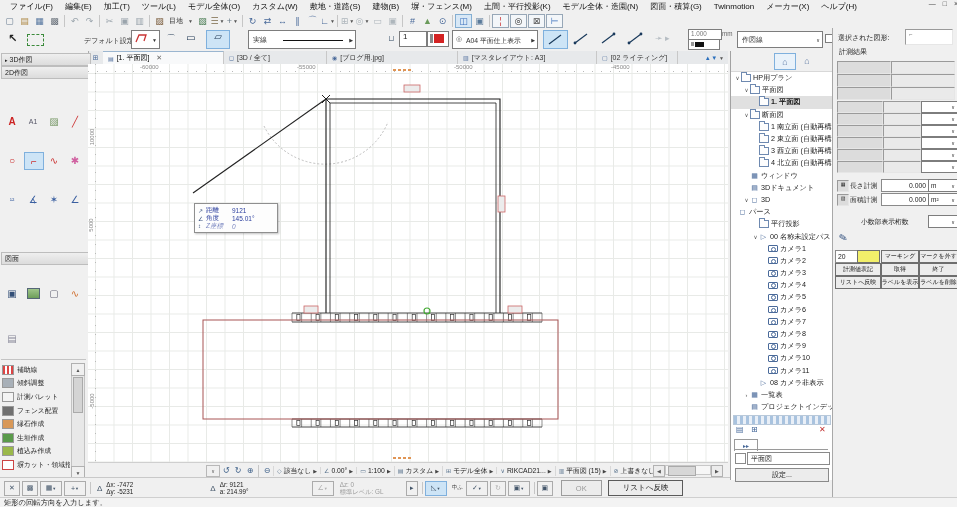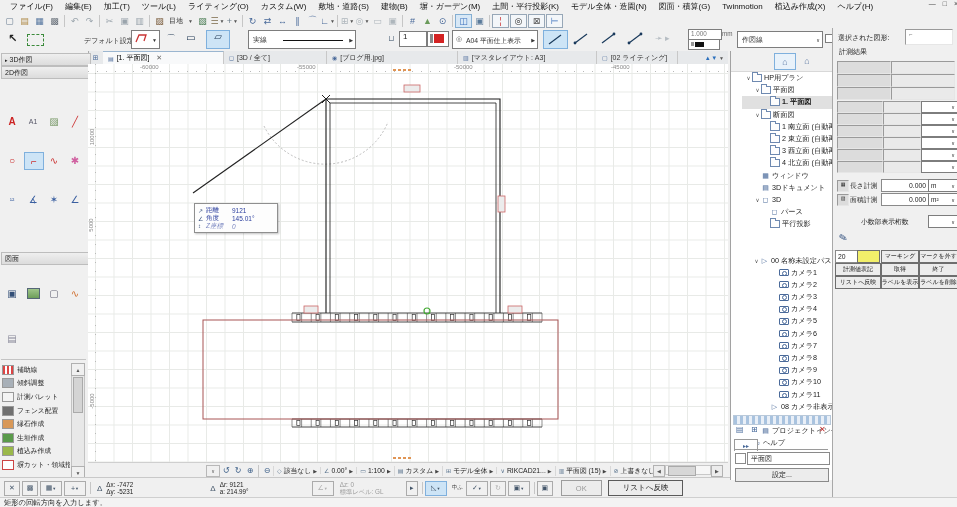--- a/index.html
+++ b/index.html
@@ -79,21 +79,21 @@
   .snaptxt{font-size:5.5px;line-height:5.5px;color:#333;margin:0 3px;white-space:pre-line;}
   .okbtn{height:14px;padding:0 14px;background:#ececec;border:1px solid #9c9c9c;font-size:7.5px;display:flex;align-items:center;margin-left:6px;color:#999;}
   .okbtn.en{color:#111;border:1px solid #5a5a5a;}
   
   #statusbar{left:0;top:497px;width:957px;height:10px;background:#f3f3f3;border-top:1px solid #cfcfcf;display:flex;align-items:center;padding-left:4px;font-size:7.3px;color:#222;}
   
   #navpanel{left:730px;top:51px;width:101px;height:429px;background:#fff;border-left:1px solid #a2a2a2;border-right:1px solid #a2a2a2;}
   #nav-top{position:absolute;left:0;top:0;width:101px;height:20px;background:#f0f0f0;border-bottom:1px solid #d8d8d8;}
   .nav-tab{position:absolute;top:2px;width:20px;height:15px;display:flex;align-items:center;justify-content:center;font-size:9px;color:#4a6a9a;}
   .nav-tab.on{background:#e9f2fa;border:1px solid #7fb0dd;}
-  #tree{position:absolute;left:11px;top:21px;width:101px;}
+  #tree{position:absolute;left:0;top:21px;width:101px;}
   .trow{height:12.2px;display:flex;align-items:center;font-size:7.2px;white-space:nowrap;overflow:hidden;color:#1a1a1a;}
   .trow.sel{background:#e0e0e0;font-weight:bold;}
   .texp{width:7px;font-size:5.5px;color:#555;text-align:center;flex:0 0 auto;}
   .tico{flex:0 0 auto;margin-right:2px;position:relative;}
   .tico.folder{width:8px;height:6px;border:1px solid #6e89b0;background:#fdfdfd;}
   .tico.folder::before{content:"";position:absolute;top:-3px;left:-1px;width:4px;height:2px;border:1px solid #6e89b0;border-bottom:none;background:#fdfdfd;}
   .tico.cam{width:8px;height:5px;border:1px solid #4a6a9a;border-radius:1px;background:#fff;}
   .tico.cam::after{content:"";position:absolute;left:2px;top:0.5px;width:3px;height:3px;border:1px solid #4a6a9a;border-radius:50%;}
   .tico.glyph{font-size:7px;color:#4a6a9a;width:9px;text-align:center;}
   #nav-stripes{position:absolute;left:2px;top:364px;width:96px;height:8px;background:repeating-linear-gradient(90deg,#a9c3df 0 3px,#e9eff7 3px 6px);border:1px solid #b9c9da;}
@@ -113,30 +113,30 @@
 </head>
 <body>
 
 <div id="root">
 
   <div id="menubar" class="abs">
     <span class="menu-item">ファイル(F)</span>
       <span class="menu-item">編集(E)</span>
       <span class="menu-item">加工(T)</span>
       <span class="menu-item">ツール(L)</span>
-      <span class="menu-item">ライティング(O)</span>
+      <span class="menu-item">モデル全体(O)</span>
       <span class="menu-item">カスタム(W)</span>
       <span class="menu-item">敷地・道路(S)</span>
       <span class="menu-item">建物(B)</span>
-      <span class="menu-item">塀・ガーデン(M)</span>
+      <span class="menu-item">塀・フェンス(M)</span>
       <span class="menu-item">土間・平行投影(K)</span>
       <span class="menu-item">モデル全体・造園(N)</span>
       <span class="menu-item">図面・積算(G)</span>
       <span class="menu-item">Twinmotion</span>
-      <span class="menu-item">植込み作成(X)</span>
+      <span class="menu-item">メーカー(X)</span>
       <span class="menu-item">ヘルプ(H)</span>
       <div id="wincontrols">
       <span>—</span>
       <span>□</span>
       <span>×</span>
     </div>
   </div>
 
   <div id="toolbar1" class="abs">
       <span class="tb1">
@@ -743,31 +743,31 @@
         <div class="trow" style="padding-left: 12px;">
           <span class="texp"></span>
           <span class="tico glyph">▤</span>
           <span>3Dドキュメント</span>
         </div>
         <div class="trow" style="padding-left: 12px;">
           <span class="texp">∨</span>
           <span class="tico glyph">◻</span>
           <span>3D</span>
         </div>
-        <div class="trow" style="padding-left: 21px;">
+        <div class="trow" style="">
           <span class="texp"></span>
           <span class="tico glyph">◻</span>
           <span>パース</span>
         </div>
         <div class="trow" style="padding-left: 21px;">
           <span class="texp"></span>
           <span class="tico folder"></span>
           <span>平行投影</span>
         </div>
-        <div class="trow" style="padding-left: 11px; margin-top: 24px;">
+        <div class="trow" style="padding-left: 21px;">
           <span class="texp">∨</span>
           <span class="tico glyph">▷</span>
           <span>00 名称未設定パス</span>
         </div>
         <div class="trow" style="padding-left: 30px;">
           <span class="texp"></span>
           <span class="tico cam"></span>
           <span>カメラ1</span>
         </div>
         <div class="trow" style="padding-left: 30px;">

